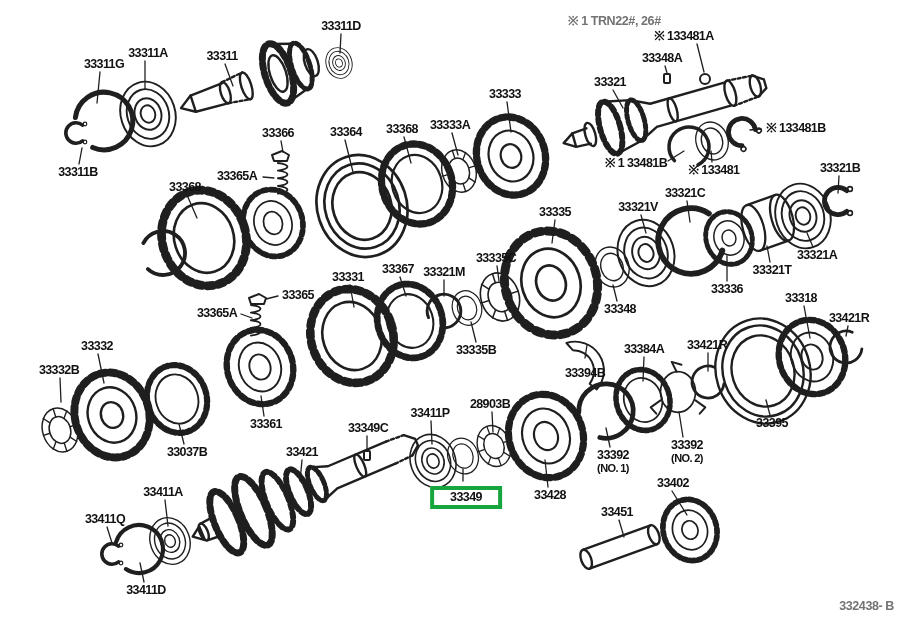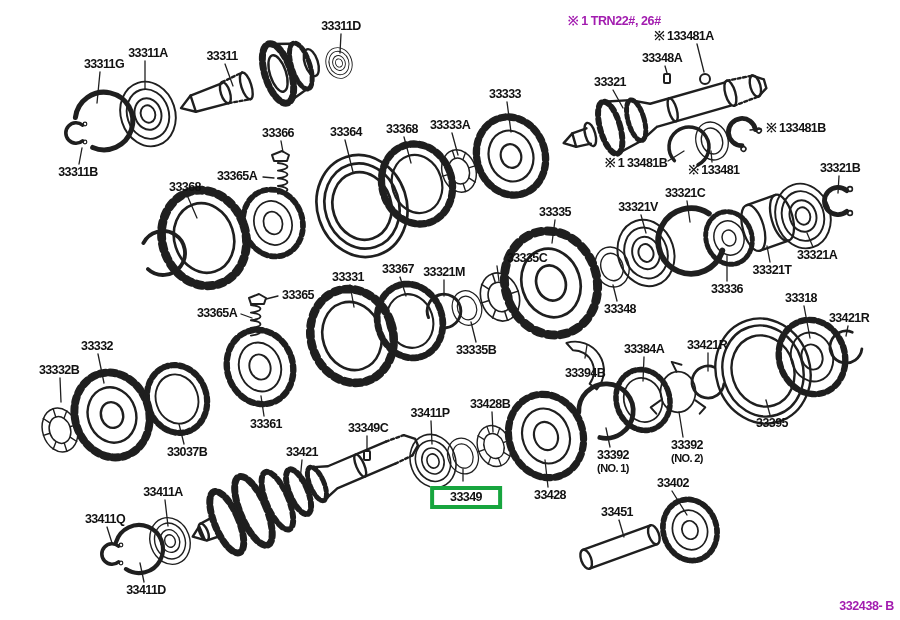--- a/index.html
+++ b/index.html
@@ -6,21 +6,21 @@
   #stage{position:relative;width:900px;height:620px;background:#fff;overflow:hidden;
          font-family:"Liberation Sans",sans-serif;}
   #partsvg{position:absolute;left:0;top:0;stroke:#1f1f1f;fill:none;stroke-width:2.4;
            stroke-linecap:round;stroke-linejoin:round;}
   .plabel{position:absolute;transform:translateX(-50%);white-space:nowrap;
           font-size:12.5px;font-weight:bold;letter-spacing:-0.6px;color:#111;
           line-height:13px;text-align:center;z-index:3;}
   .plabel .sub{font-size:11px;letter-spacing:-0.6px;}
   .plabel.hl{background:#fff;border:4px solid var(--hl,#17a53e);padding:1px 16px;
              transform:translateX(-50%);z-index:4;}
-  .note{position:absolute;font-size:12.5px;font-weight:bold;letter-spacing:-0.4px;color:#a21caf;z-index:3;}
+  .note{position:absolute;font-size:12.5px;font-weight:bold;letter-spacing:-0.4px;color:#737373;z-index:3;}
   #diagram-note{left:568px;top:12px;}
   #doc-number{right:6px;top:599px;}
 </style>
 </head>
 <body>
 
 <div id="stage">
 
   <svg id="partsvg" width="900" height="620" viewBox="0 0 900 620">
     <defs>
@@ -296,32 +296,32 @@
       <div class="plabel" style="left: 801px; top: 292px;"><span>33318</span></div>
       <div class="plabel" style="left: 849px; top: 312px;"><span>33421R</span></div>
       <div class="plabel" style="left: 772px; top: 417px;"><span>33395</span></div>
       <div class="plabel" style="left: 97px; top: 340px;"><span>33332</span></div>
       <div class="plabel" style="left: 59px; top: 364px;"><span>33332B</span></div>
       <div class="plabel" style="left: 187px; top: 446px;"><span>33037B</span></div>
       <div class="plabel" style="left: 266px; top: 418px;"><span>33361</span></div>
       <div class="plabel" style="left: 348px; top: 271px;"><span>33331</span></div>
       <div class="plabel" style="left: 398px; top: 263px;"><span>33367</span></div>
       <div class="plabel" style="left: 444px; top: 266px;"><span>33321M</span></div>
-      <div class="plabel" style="left: 496px; top: 252px; margin-left: 31px;"><span>33335C</span></div>
+      <div class="plabel" style="left: 496px; top: 252px;"><span>33335C</span></div>
       <div class="plabel" style="left: 476px; top: 344px;"><span>33335B</span></div>
       <div class="plabel" style="left: 555px; top: 206px;"><span>33335</span></div>
       <div class="plabel" style="left: 620px; top: 303px;"><span>33348</span></div>
       <div class="plabel" style="left: 585px; top: 331px; margin-top: 36px;"><span>33394B</span></div>
       <div class="plabel" style="left: 644px; top: 343px;"><span>33384A</span></div>
       <div class="plabel" style="left: 707px; top: 339px;"><span>33421R</span></div>
       <div class="plabel" style="left: 613px; top: 449px;"><span>33392</span><div class="sub">(NO. 1)</div></div>
       <div class="plabel" style="left: 687px; top: 439px;"><span>33392</span><div class="sub">(NO. 2)</div></div>
       <div class="plabel" style="left: 368px; top: 422px;"><span>33349C</span></div>
       <div class="plabel" style="left: 430px; top: 407px;"><span>33411P</span></div>
-      <div class="plabel" style="left: 490px; top: 398px;"><span>33428B</span></div>
+      <div class="plabel" style="left: 490px; top: 398px;"><span>28903B</span></div>
       <div class="plabel hl" style="left: 466px; top: 486px;"><span>33349</span></div>
       <div class="plabel" style="left: 550px; top: 489px;"><span>33428</span></div>
       <div class="plabel" style="left: 302px; top: 446px;"><span>33421</span></div>
       <div class="plabel" style="left: 163px; top: 486px;"><span>33411A</span></div>
       <div class="plabel" style="left: 105px; top: 513px;"><span>33411Q</span></div>
       <div class="plabel" style="left: 146px; top: 584px;"><span>33411D</span></div>
       <div class="plabel" style="left: 673px; top: 477px;"><span>33402</span></div>
       <div class="plabel" style="left: 617px; top: 506px;"><span>33451</span></div>
       <div class="plabel" style="left: 298px; top: 289px;"><span>33365</span></div>
       <div class="plabel" style="left: 217px; top: 307px;"><span>33365A</span></div>

